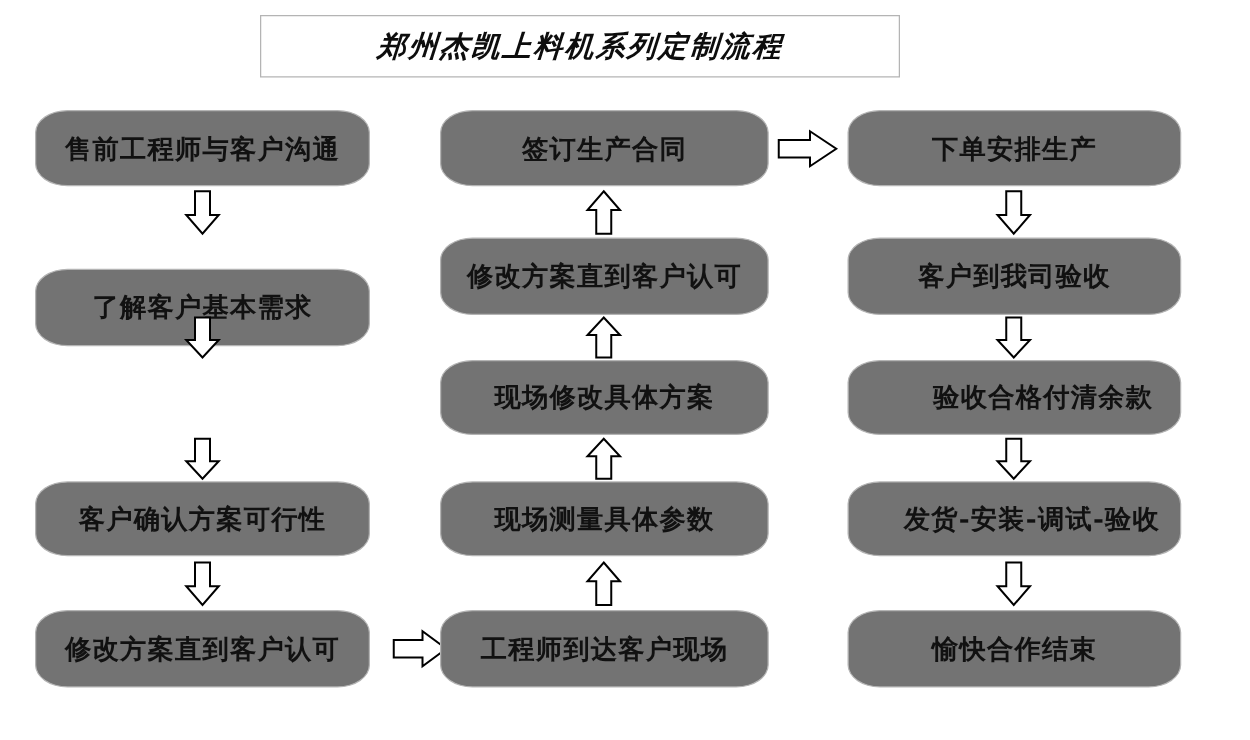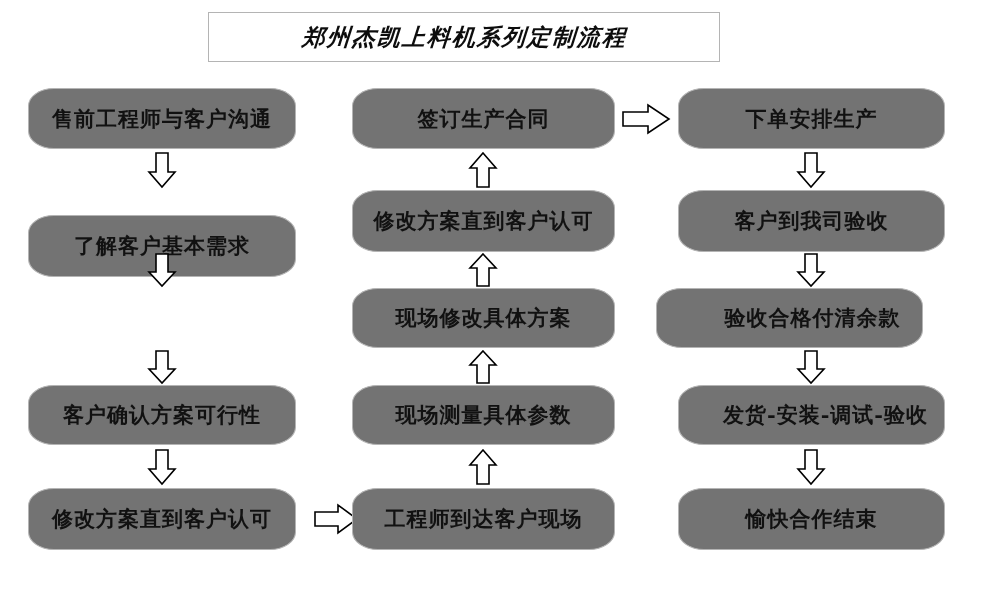--- a/index.html
+++ b/index.html
@@ -195,21 +195,21 @@
   <div class="node" style="left:678px; top:190px; width:267px; height:62px;">
     <span class="node-label">客户到我司验收</span>
   </div>
 
   <div class="arrow" style="left:791px; top:253px;">
     <svg width="40" height="34" viewBox="0 0 40 34">
         <path d="M14 1 L26 1 L26 19 L33 19 L20 33 L7 19 L14 19 Z"></path>
       </svg>
   </div>
 
-  <div class="node" style="left:656px; top:288px; width:267px; height:60px;padding-left:46px;">
+  <div class="node" style="left:678px; top:288px; width:267px; height:60px;padding-left:46px;">
     <span class="node-label">验收合格付清余款</span>
   </div>
 
   <div class="arrow" style="left:791px; top:350px;">
     <svg width="40" height="34" viewBox="0 0 40 34">
         <path d="M14 1 L26 1 L26 19 L33 19 L20 33 L7 19 L14 19 Z"></path>
       </svg>
   </div>
 
   <div class="node" style="left:678px; top:385px; width:267px; height:60px;padding-left:28px;">

